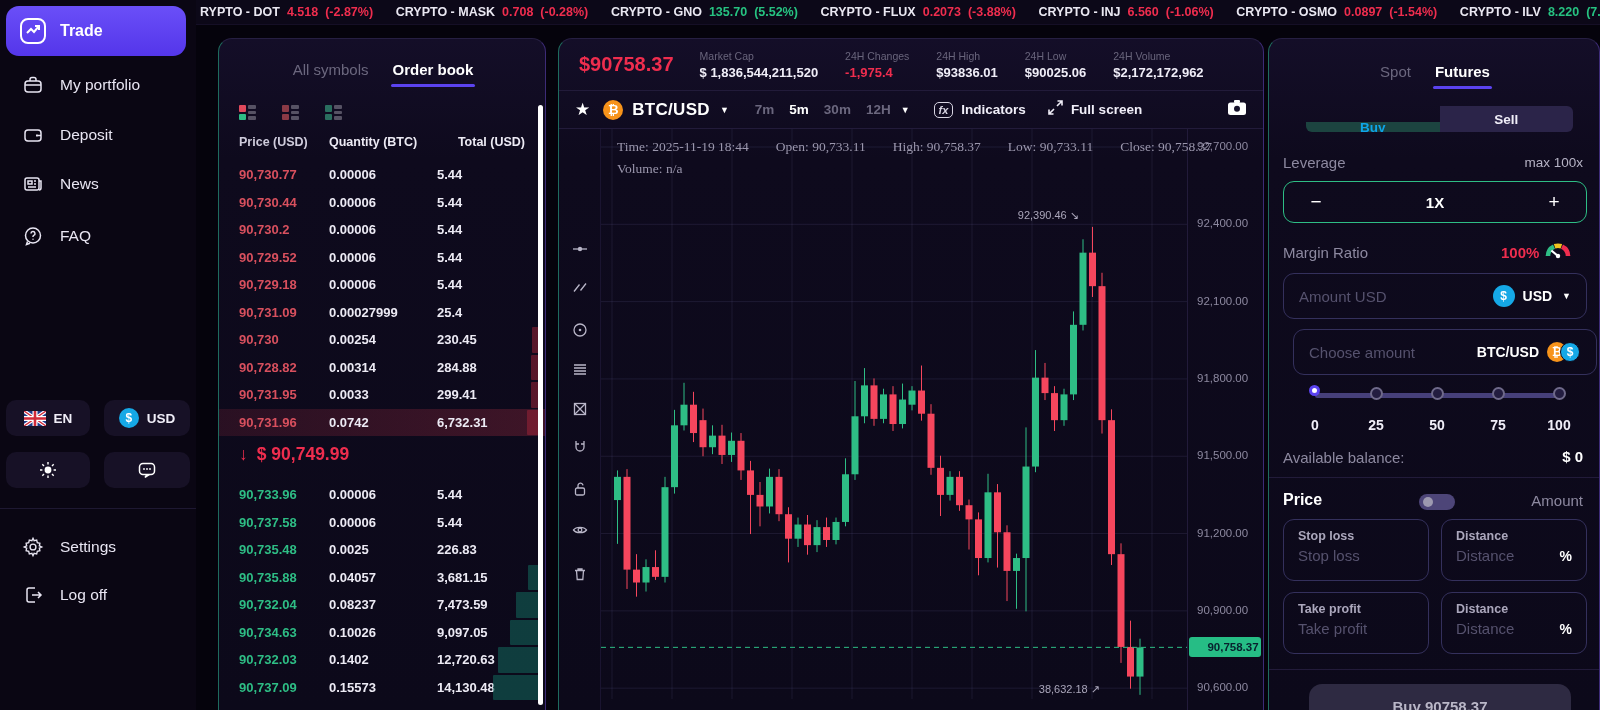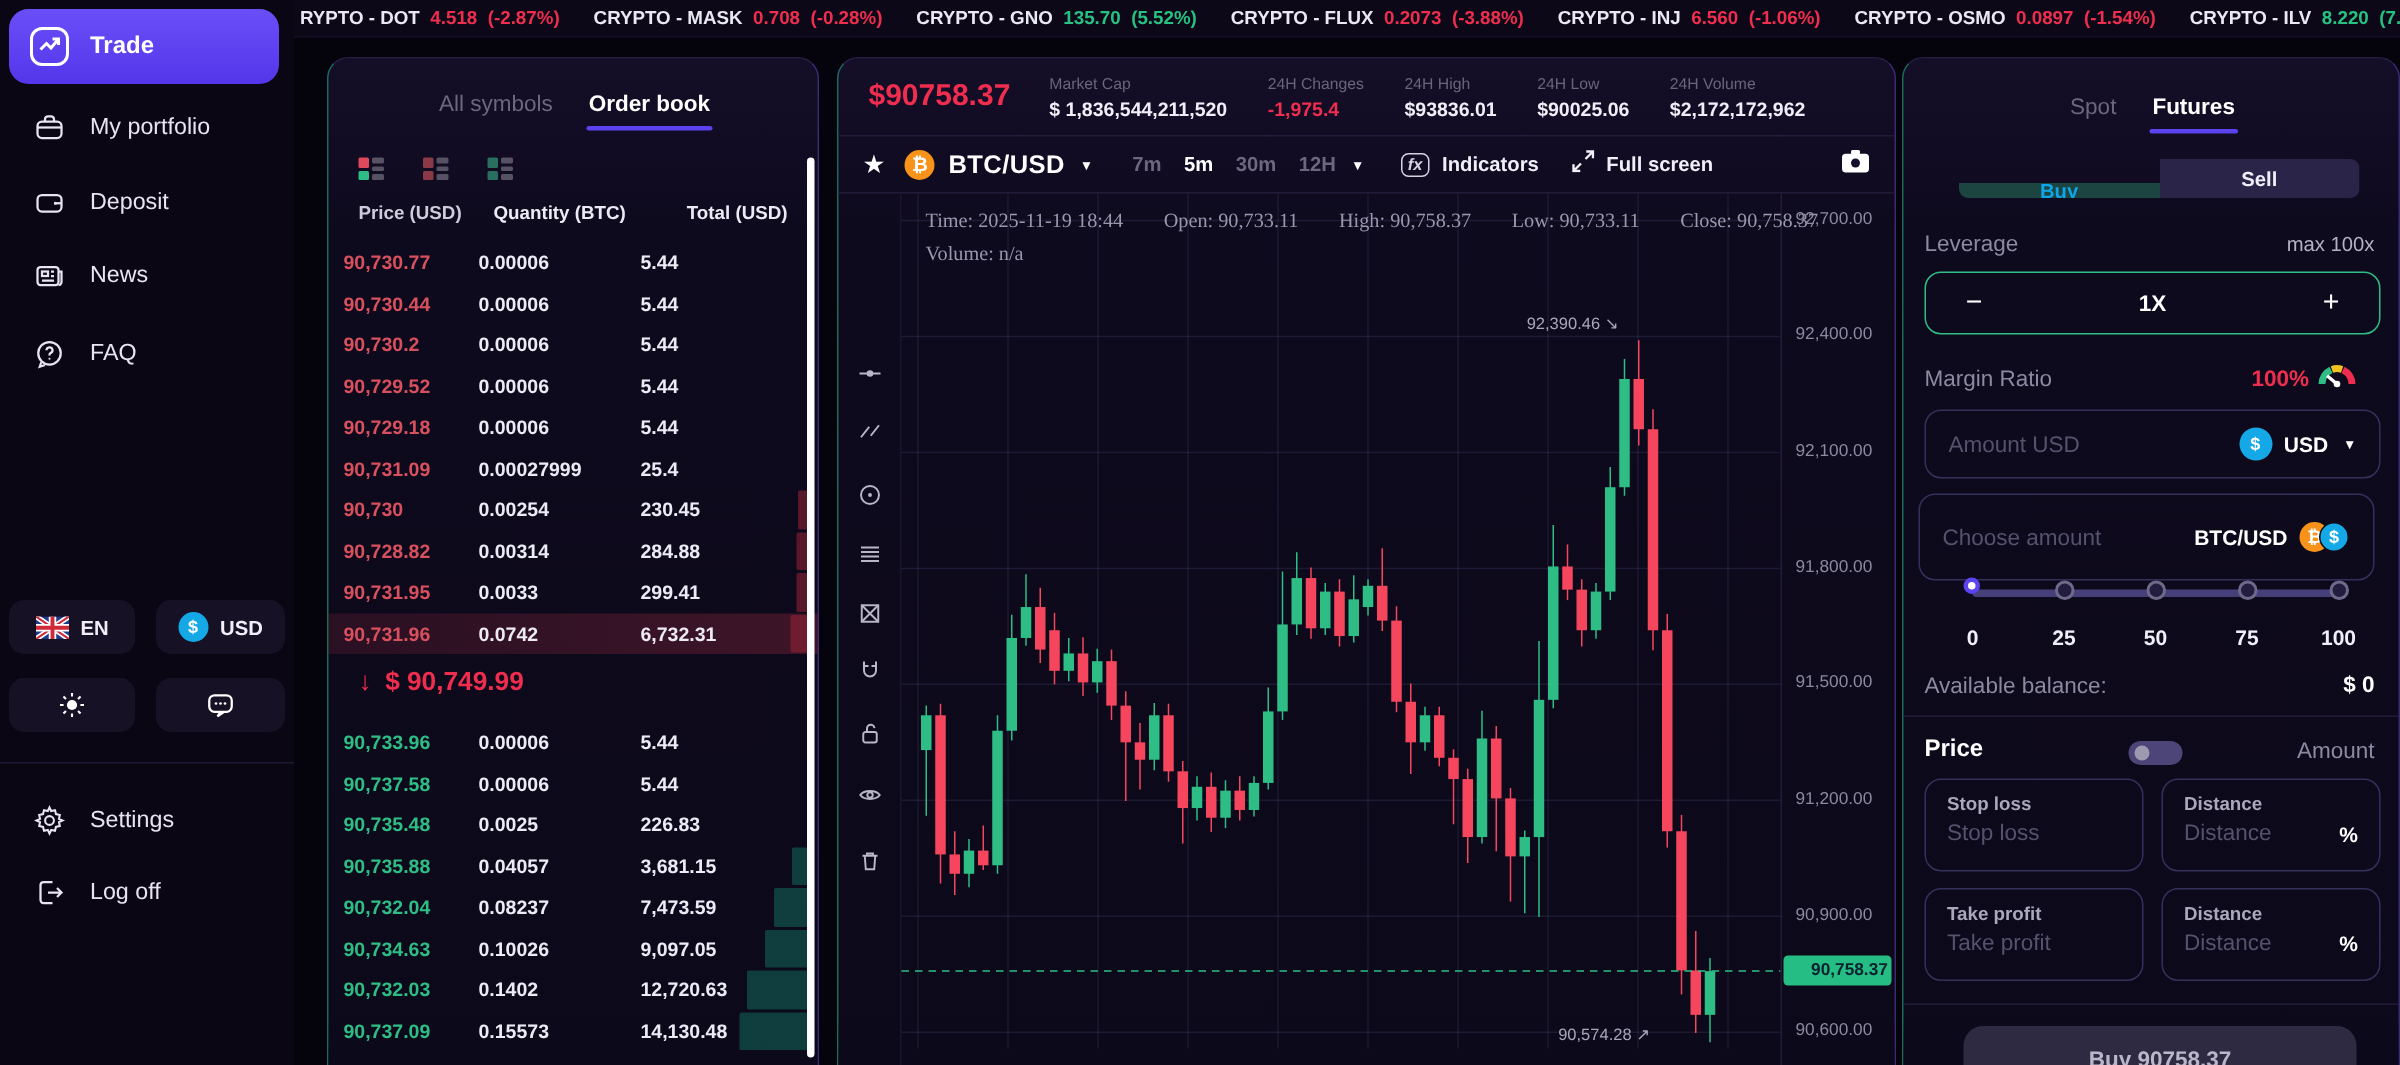--- a/index.html
+++ b/index.html
@@ -52,21 +52,21 @@
   .ob-views { position:absolute; top:66px; left:20px; display:flex; gap:26px; }
   .ob-vicon { width:17px; height:15px; display:flex; gap:2px; cursor:pointer; }
   .vcol { display:flex; flex-direction:column; gap:2px; width:7px; }
   .vcol div { flex:1; border-radius:1px; }
   .vbars { display:flex; flex-direction:column; gap:2px; width:8px; }
   .vbars div { flex:1; background:#565264; border-radius:1px; }
   .ob-head { position:absolute; top:96px; left:20px; right:20px; display:flex;
     font-size:12.5px; font-weight:bold; color:#cfccdc; }
   .ob-rows { position:absolute; left:0; right:0; }
   .ob-row { position:relative; height:27.5px; display:flex; align-items:center;
-    padding:0 10px; font-size:13px; font-weight:600; cursor:pointer; }
+    padding:0 20px; font-size:13px; font-weight:600; cursor:pointer; }
   .c-price { width:90px; } .c-qty { width:108px; color:#eceaf4; } .c-total { flex:1; color:#eceaf4; }
   .ob-head .c-total { text-align:right; }
   .ask .c-price { color:#d8505e; } .bid .c-price { color:#2ebd85; }
   .ob-row.hl { background:linear-gradient(90deg,rgba(190,50,70,.16),rgba(190,50,70,.28)); }
   .depth { position:absolute; right:4px; top:1px; bottom:1px; border-radius:1px; z-index:0; }
   .ask .depth { background:rgba(164,36,56,.5); }
   .bid .depth { background:rgba(18,96,86,.6); }
   .ob-mid { position:absolute; top:398px; left:20px; height:34px; display:flex;
     align-items:center; gap:9px; font-size:17.5px; font-weight:bold; color:#ef2d4e; }
   .ob-scroll { position:absolute; right:2px; top:66px; width:5px; height:600px;
@@ -685,21 +685,21 @@
   <div class="yaxis-line"></div>
   <div id="yaxis"></div>
 
   <div class="info" style="top:100px" id="infoline"><span>Time: 2025-11-19 18:44</span><span>Open: 90,733.11</span><span>High: 90,758.37</span><span>Low: 90,733.11</span><span>Close: 90,758.37</span></div>
   <div class="info" style="top:122px">Volume: n/a</div>
 
   <div class="annot" style="left:440px;top:170px;width:80px;text-align:right">
     <span>92,390.46</span> <span>↘</span>
   </div>
   <div class="annot" style="left:455px;top:644px;width:86px;text-align:right">
-    <span>90,574.28</span> <span>↗</span>
+    <span>38,632.18</span> <span>↗</span>
   </div>
   <div class="ptag" style="top:598px">90,758.37</div>
 <div class="ytick" style="top: 101px;">92,700.00</div>
     <div class="ytick" style="top: 178.31px;">92,400.00</div>
     <div class="ytick" style="top: 255.62px;">92,100.00</div>
     <div class="ytick" style="top: 332.93px;">91,800.00</div>
     <div class="ytick" style="top: 410.24px;">91,500.00</div>
     <div class="ytick" style="top: 487.55px;">91,200.00</div>
     <div class="ytick" style="top: 564.86px;">90,900.00</div>
     <div class="ytick" style="top: 642.17px;">90,600.00</div>
@@ -731,21 +731,21 @@
         <path d="M13 16 L6.4 10.5" stroke="#fff" stroke-width="2.2"></path>
         <circle cx="13" cy="16" r="2.2" fill="#fff"></circle>
       </svg>
   </span>
   <div class="field" style="left:14px;top:234px;width:304px;height:46px">
     <input placeholder="Amount USD" style="">
     <span class="coin" style="width:22px;height:22px">$</span>
     <span class="fld-strong">USD</span>
     <span class="caret" style="margin-left:2px">▼</span>
   </div>
-  <div class="field" style="left:10px;top:290px;width:304px;height:58px">
+  <div class="field" style="left:24px;top:290px;width:304px;height:46px">
     <input placeholder="Choose amount" style="">
     <span class="fld-strong">BTC/USD</span>
     <span class="coin-pair">
       <span class="c1">₿</span>
         <span class="c2">$</span>
     </span>
   </div>
   <div class="sl-track"></div>
   <div id="sliderstops"></div>
   <div class="sl-thumb" style="left:40px"></div>

